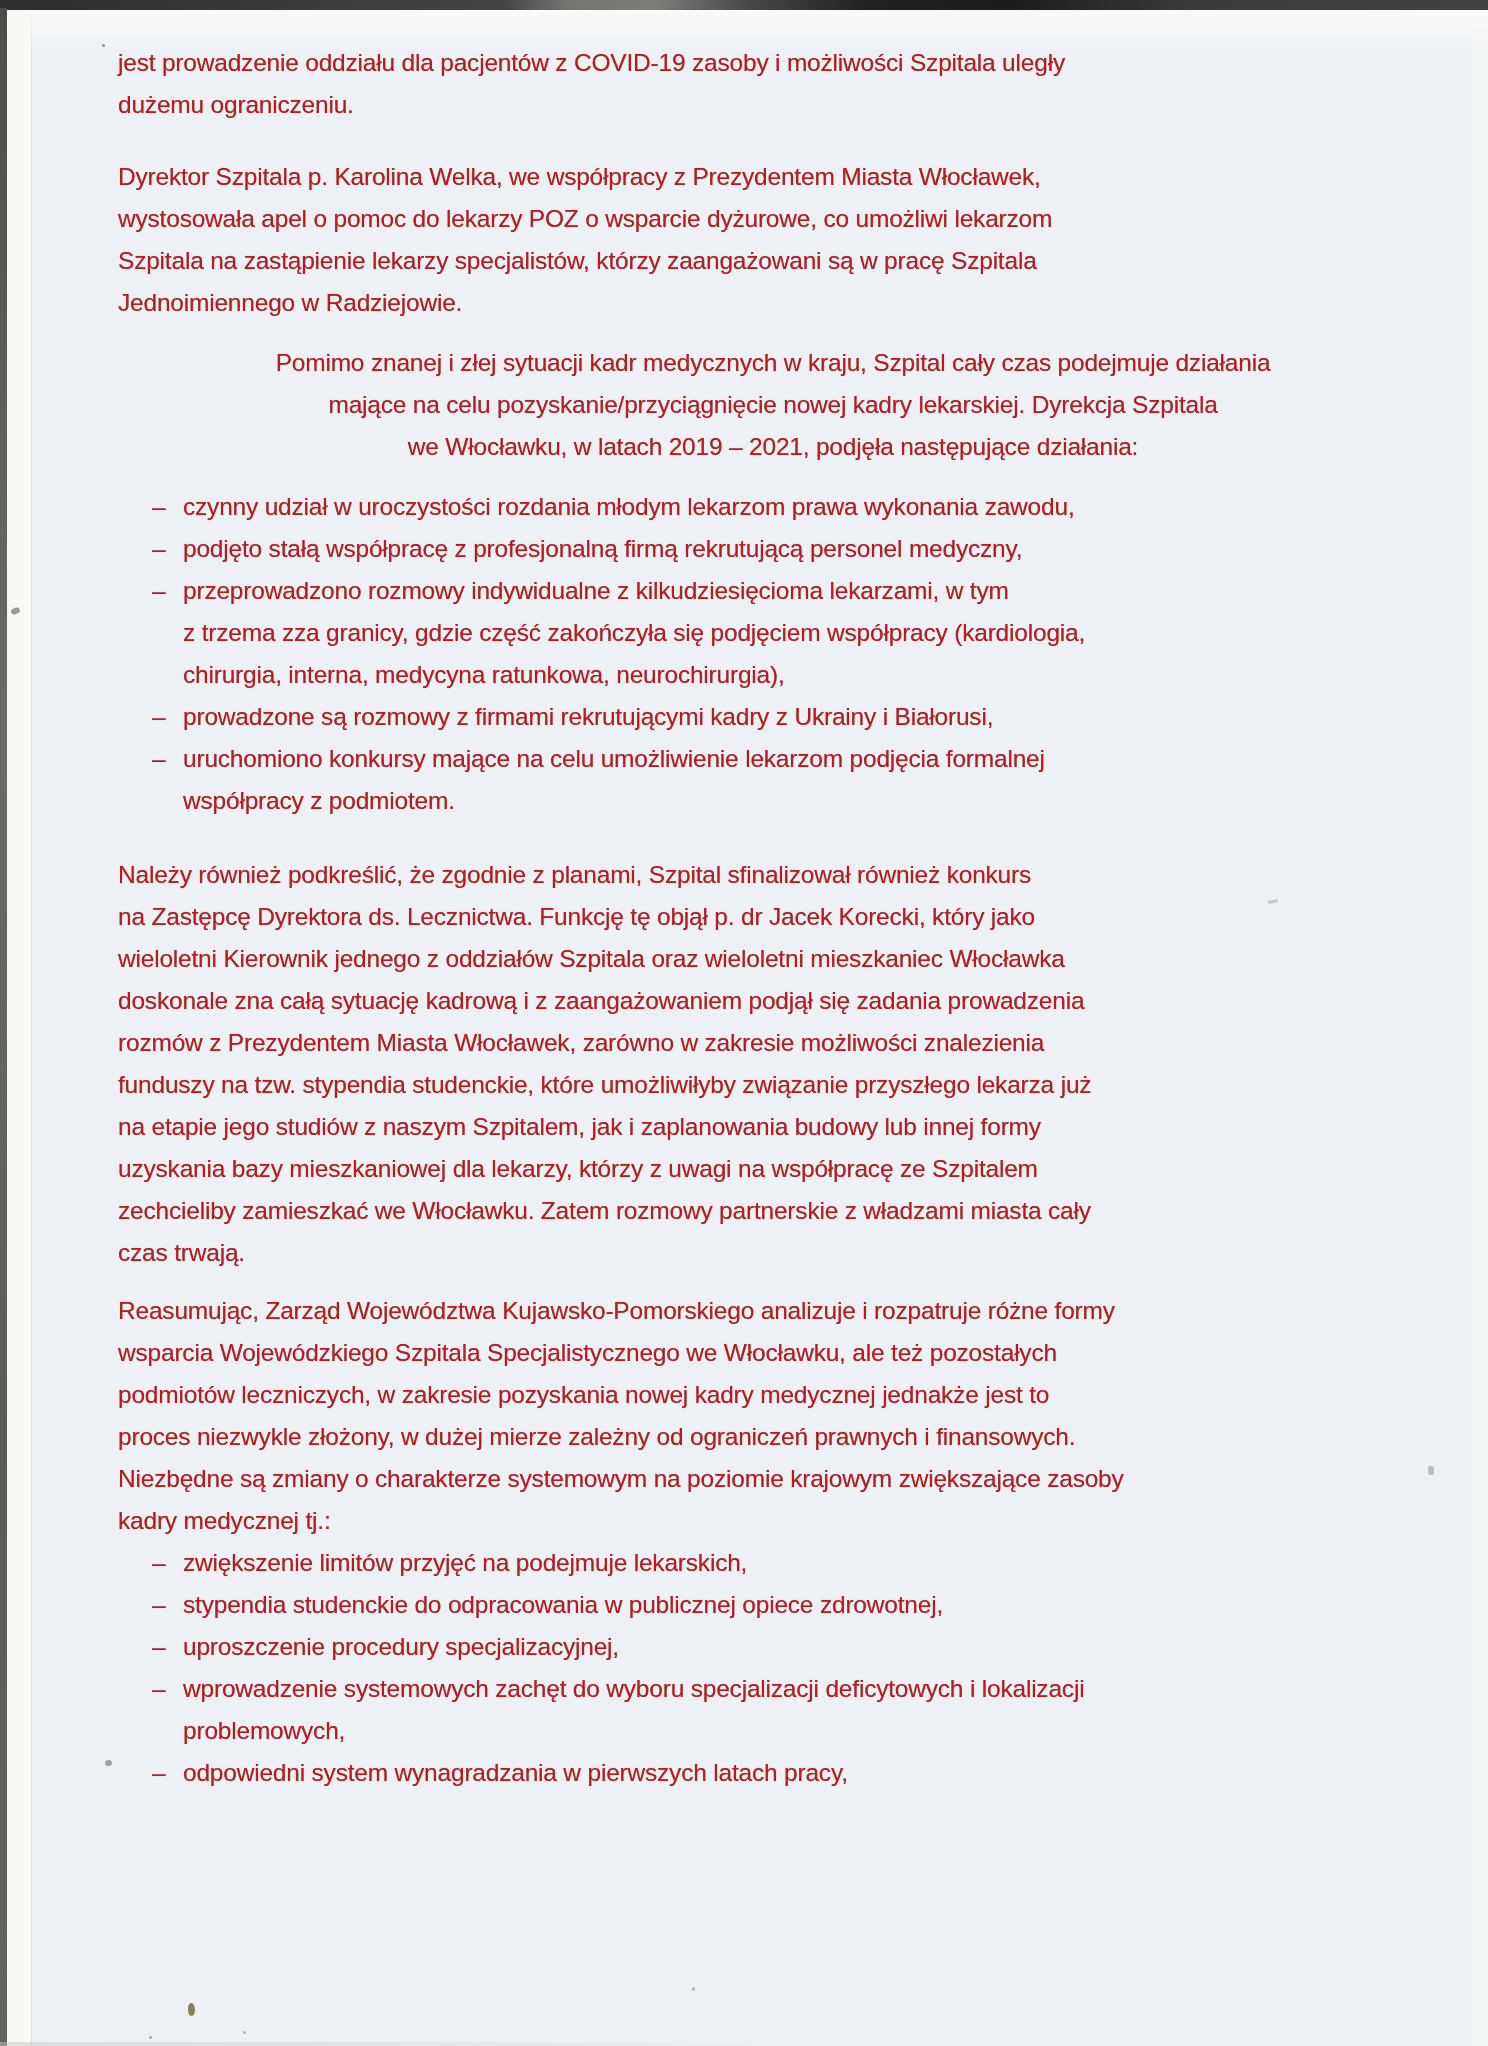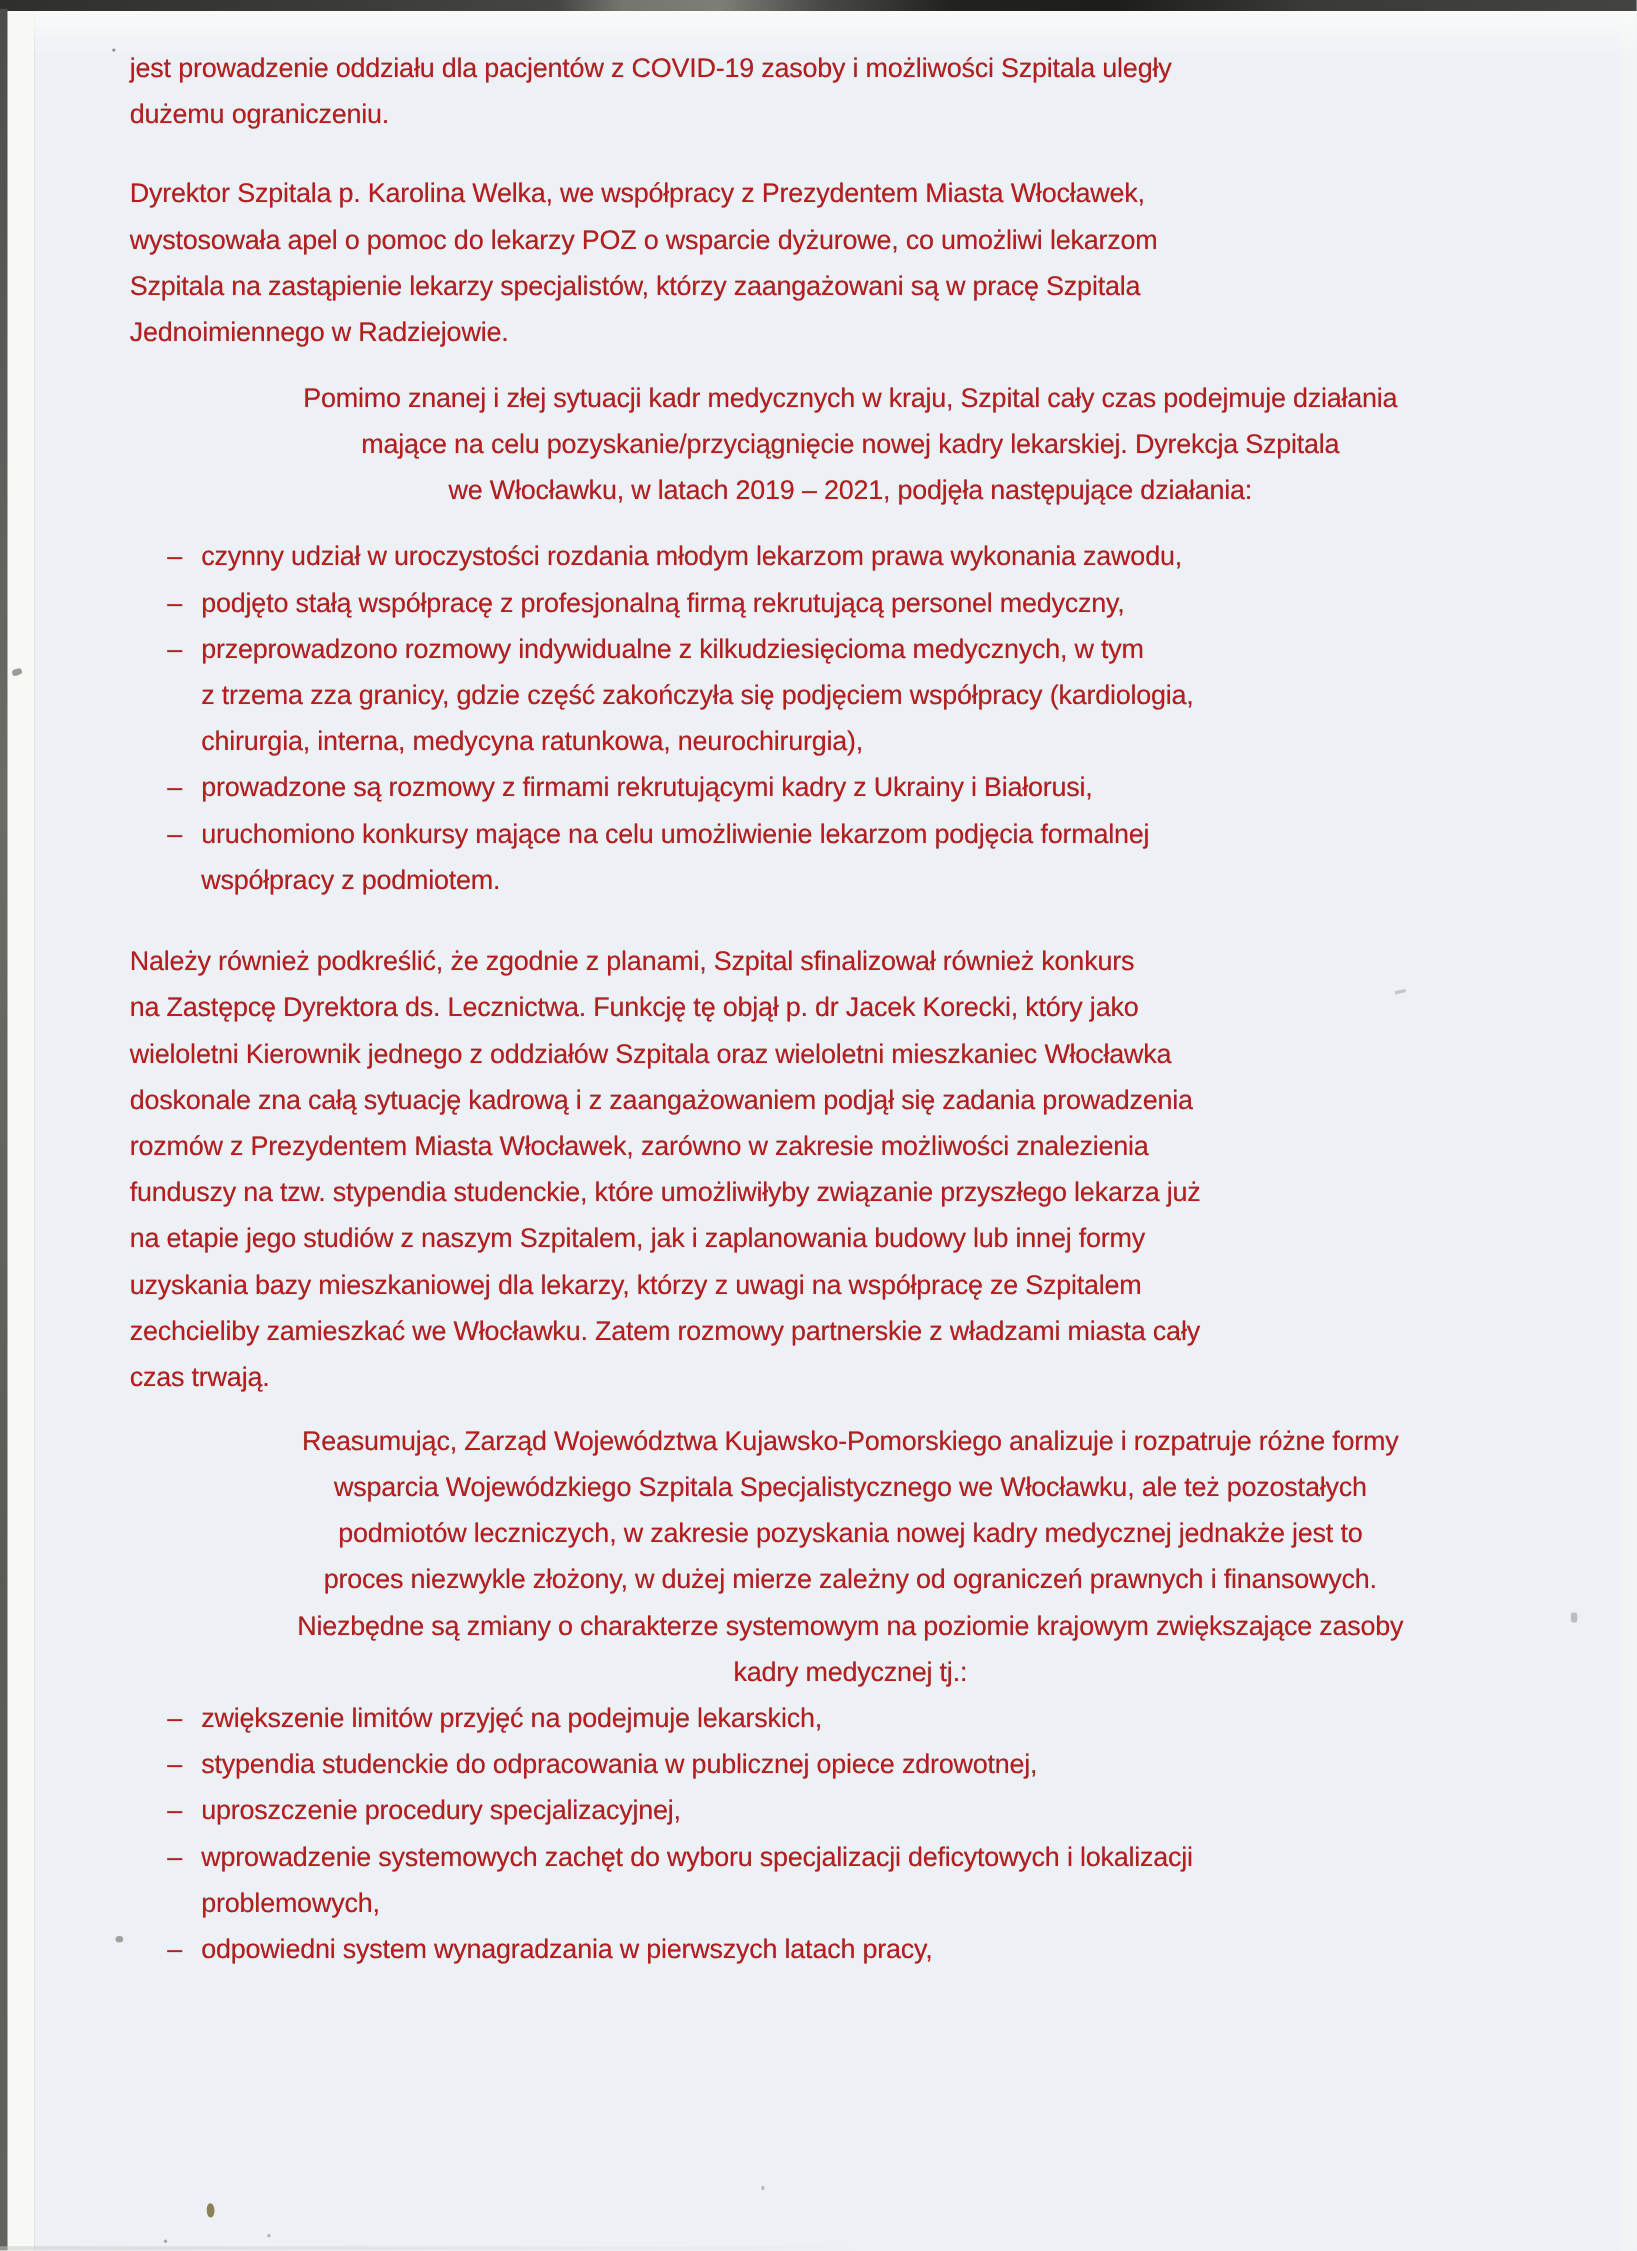--- a/index.html
+++ b/index.html
@@ -69,21 +69,21 @@
   }
 
   .para {
     margin: 0;
     white-space: pre-line; 
   }
   .p1 { margin-bottom: 30px; }
   .p2 { margin-bottom: 18px; }
   .p3 { margin-bottom: 18px; text-align: center; }
   .p4 { margin-bottom: 16px; }
-  .p5 { margin-bottom: 0; text-align: center; }
+  .p5 { margin-bottom: 0; }
 
   ul.dash-list {
     list-style: none;
     margin: 0;
     padding: 0 0 0 34px;
   }
   ul.list1 { margin-bottom: 32px; }
   ul.list2 { margin-bottom: 0; }
   ul.dash-list li { display: flex; }
   .li-dash { flex: 0 0 31px; }
@@ -138,21 +138,21 @@
     <li>
       <span class="li-dash">–</span>
       <span class="li-text">czynny udział w uroczystości rozdania młodym lekarzom prawa wykonania zawodu,</span>
     </li>
     <li>
       <span class="li-dash">–</span>
       <span class="li-text">podjęto stałą współpracę  z profesjonalną firmą rekrutującą personel medyczny,</span>
     </li>
     <li>
       <span class="li-dash">–</span>
-      <span class="li-text">przeprowadzono rozmowy indywidualne z kilkudziesięcioma medycznych, w tym
+      <span class="li-text">przeprowadzono rozmowy indywidualne z kilkudziesięcioma lekarzami, w tym
 z trzema zza granicy, gdzie część zakończyła się podjęciem współpracy (kardiologia,
 chirurgia, interna, medycyna ratunkowa, neurochirurgia),</span>
     </li>
     <li>
       <span class="li-dash">–</span>
       <span class="li-text">prowadzone są rozmowy z firmami rekrutującymi kadry z Ukrainy i Białorusi,</span>
     </li>
     <li>
       <span class="li-dash">–</span>
       <span class="li-text">uruchomiono konkursy mające na celu umożliwienie lekarzom podjęcia formalnej

